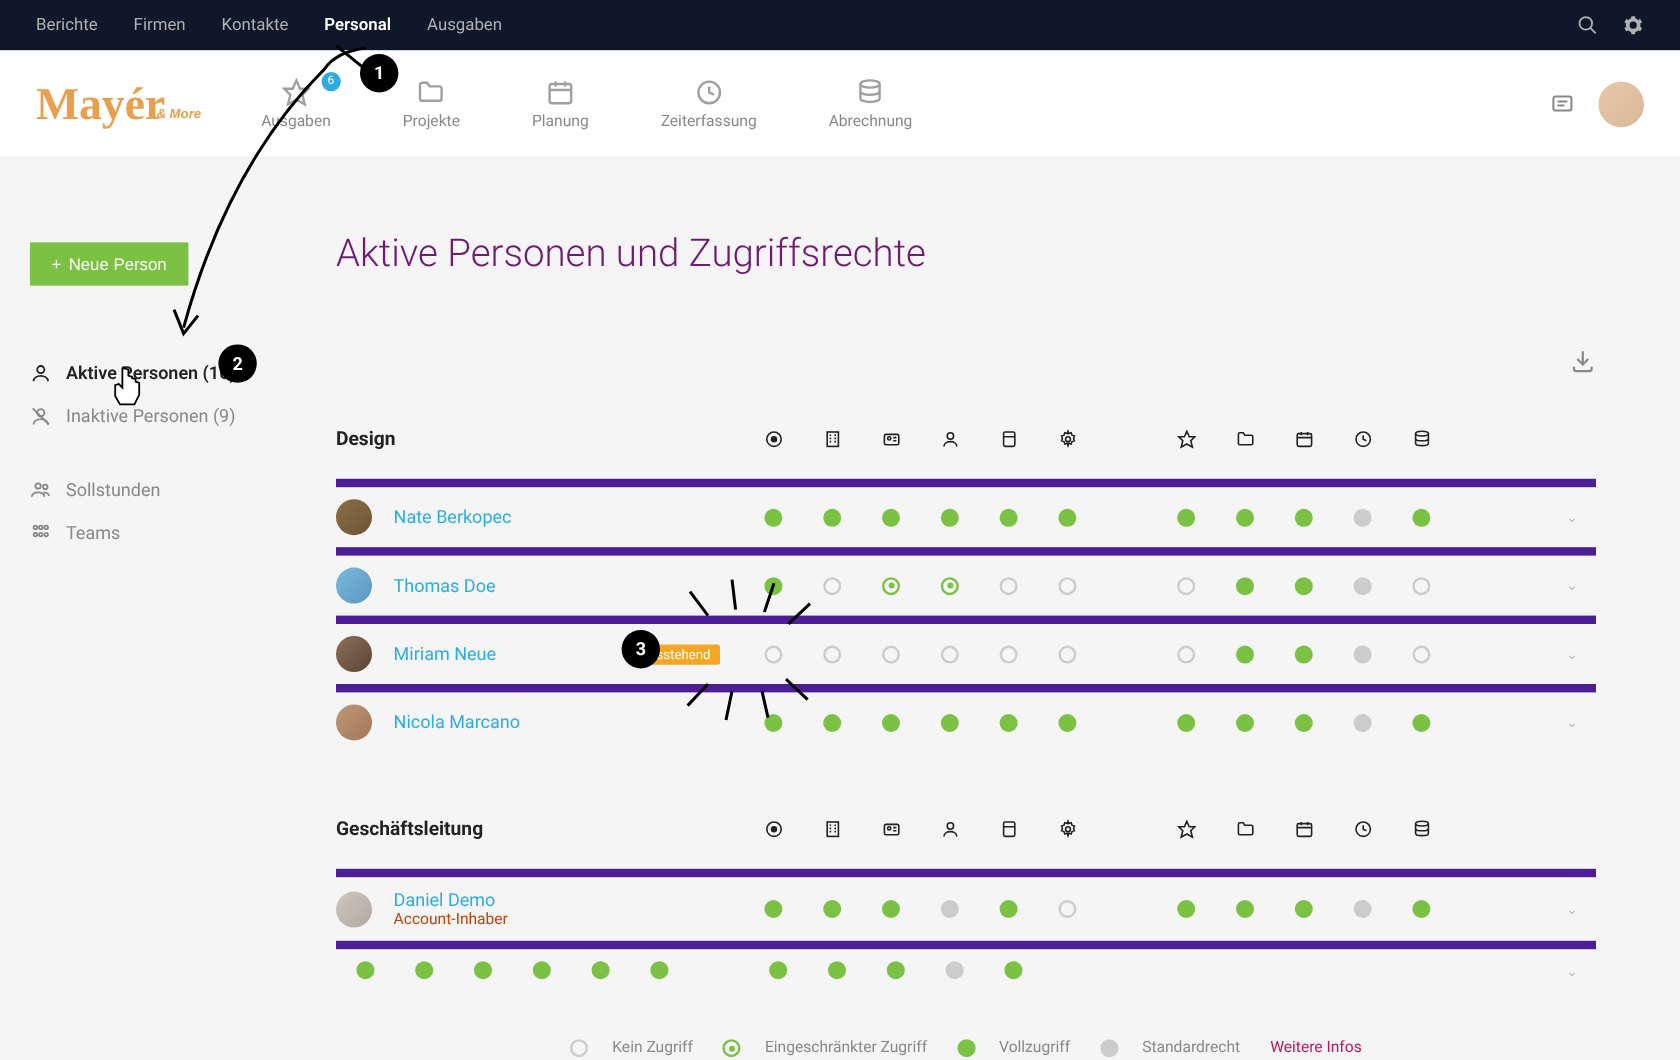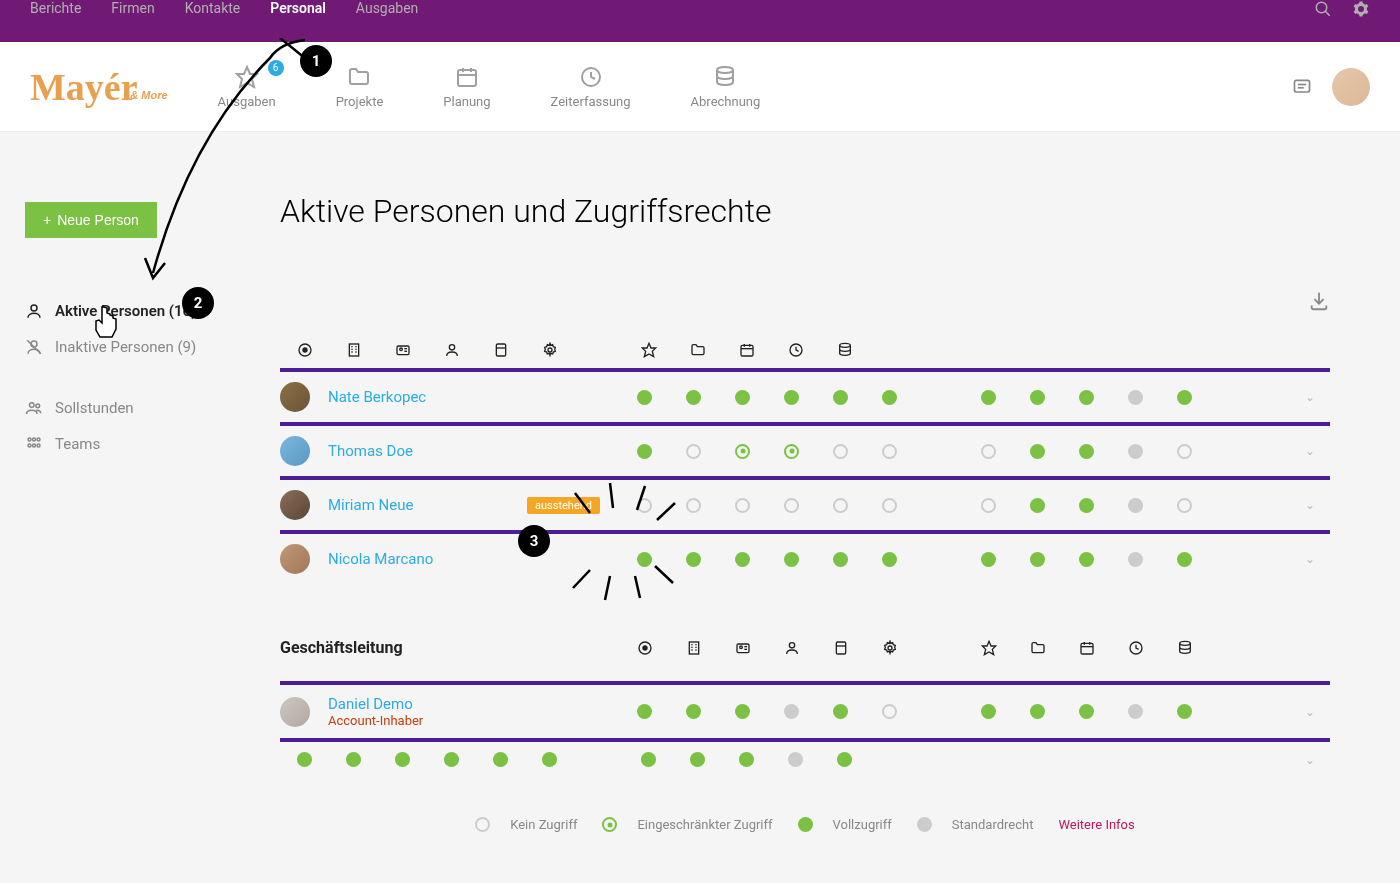--- a/index.html
+++ b/index.html
@@ -1,18 +1,18 @@
 <!DOCTYPE html>
 <html><head>
   <meta charset="utf-8">
   <style>
     * { margin: 0; padding: 0; box-sizing: border-box; }
     body { font-family: -apple-system, BlinkMacSystemFont, 'Segoe UI', Roboto, sans-serif; background: #f5f5f5; color: #333; }
     
-    .top-bar { background: #701a75; height: 42px; display: flex; align-items: flex-start; padding: 0 30px; justify-content: space-between; }
+    .top-bar { background: #0f172a; height: 42px; display: flex; align-items: center; padding: 0 30px; justify-content: space-between; }
     .top-nav { display: flex; gap: 30px; }
     .top-nav-item { color: #b0b0b0; font-size: 14px; cursor: pointer; }
     .top-nav-item.active { color: #fff; font-weight: 600; }
     .top-icons { display: flex; gap: 20px; color: #b0b0b0; }
     .top-icon { width: 18px; height: 18px; cursor: pointer; }
     
     .header { background: #fff; height: 90px; display: flex; align-items: center; padding: 0 30px; justify-content: space-between; border-bottom: 1px solid #eee; }
     .logo { font-family: 'Brush Script MT', cursive; font-size: 38px; color: #e8a04f; font-weight: bold; position: relative; }
     .logo-tag { font-size: 11px; color: #e8a04f; font-family: sans-serif; position: absolute; right: -30px; bottom: 8px; font-style: italic; }
     .main-nav { display: flex; gap: 60px; margin-left: 80px; }
@@ -27,26 +27,26 @@
     .content { display: flex; }
     .sidebar { width: 270px; padding: 70px 25px; }
     .btn-new { background: #7bc143; color: #fff; border: none; padding: 10px 18px; font-size: 14px; font-weight: 500; cursor: pointer; display: flex; align-items: center; gap: 6px; }
     .side-menu { margin-top: 55px; }
     .side-item { display: flex; align-items: center; gap: 12px; padding: 9px 0; color: #888; font-size: 15px; cursor: pointer; }
     .side-item.active { color: #222; font-weight: 600; }
     .side-icon { width: 18px; height: 18px; flex-shrink: 0; }
     .side-gap { height: 25px; }
     
     .main { flex: 1; padding: 60px 70px 40px 10px; }
-    .page-title { font-size: 32px; font-weight: 300; color: #000000; margin-bottom: 60px; }
+    .page-title { font-size: 32px; font-weight: 300; color: #701a75; margin-bottom: 60px; }
     .download-icon { float: right; color: #888; width: 22px; height: 22px; cursor: pointer; margin-bottom: 20px; }
     
     .group-title { font-size: 16px; font-weight: 700; color: #222; padding: 14px 0; }
     .perm-table { width: 100%; }
-    .perm-row { display: flex; align-items: center; border-top: 4px solid #4c1d95; padding: 10px 0; }
+    .perm-row { display: flex; align-items: center; border-top: 7px solid #4c1d95; padding: 10px 0; }
     .perm-row.header-row { border-top: none; font-weight: 700; }
     .name-col { width: 340px; display: flex; align-items: center; gap: 18px; }
     .avatar { width: 30px; height: 30px; border-radius: 50%; background: #ddd; flex-shrink: 0; }
     .av1 { background: linear-gradient(135deg,#8b6f47,#6b5537); }
     .av2 { background: linear-gradient(135deg,#7bb8e0,#5a98c0); }
     .av3 { background: linear-gradient(135deg,#8b6f57,#5b4537); }
     .av4 { background: linear-gradient(135deg,#c09878,#a07858); }
     .av5 { background: linear-gradient(135deg,#d0c8c0,#b0a8a0); }
     .av6 { background: linear-gradient(135deg,#e85838,#d04828); }
     .person-name { color: #2cace3; font-size: 15px; cursor: pointer; }
@@ -204,20 +204,21 @@
 
   <div class="main">
     <h1 class="page-title">Aktive Personen und Zugriffsrechte</h1>
     <svg class="download-icon" viewBox="0 0 24 24" fill="none" stroke="currentColor" stroke-width="2">
           <path d="M12 3v12m-5-5l5 5 5-5M4 17v2a2 2 0 002 2h12a2 2 0 002-2v-2"></path>
         </svg>
     <div style="clear:both"></div>
     <div id="groups">
           <div class="perm-table" style="margin-bottom: 30px;">
             <div class="perm-row header-row">
+              <div class="name-col group-title">Design</div>
               <div class="perm-cell">
                 <div class="hdr-icon"><svg viewBox="0 0 24 24" fill="currentColor">
                     <circle cx="12" cy="12" r="9" fill="none" stroke="currentColor" stroke-width="2"></circle>
                     <circle cx="12" cy="12" r="4"></circle>
                   </svg></div>
               </div>
               <div class="perm-cell">
                 <div class="hdr-icon"><svg viewBox="0 0 24 24" fill="none" stroke="currentColor" stroke-width="2">
                     <rect x="5" y="3" width="14" height="18"></rect>
                     <line x1="8" y1="7" x2="10" y2="7"></line>

